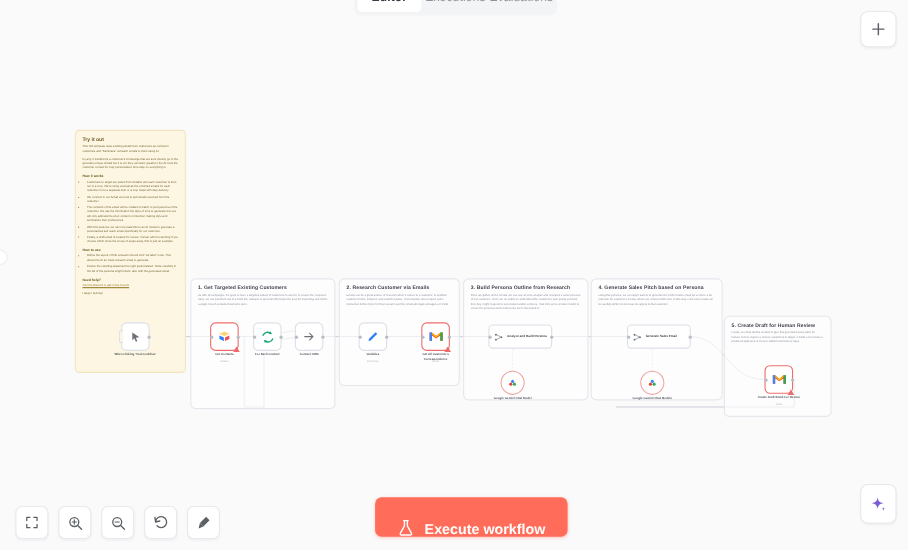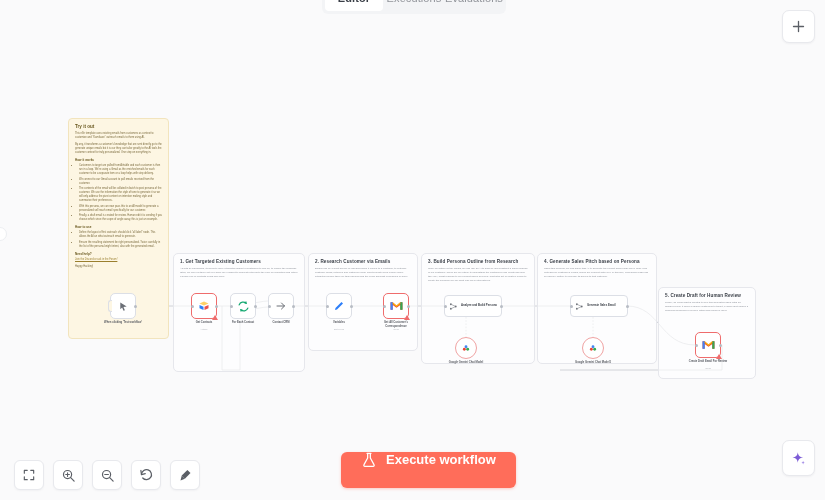--- a/index.html
+++ b/index.html
@@ -105,21 +105,21 @@
   
   .toolbar { position: absolute; left: 14px; bottom: 10px; display: flex; gap: 9px; }
   .tb-btn {
     width: 30px; height: 30px; background: #fff; border: 1px solid #e8e9ed;
     border-radius: 6px; display: flex; align-items: center; justify-content: center;
     color: #6b6f76; box-shadow: 0 1px 2px rgba(30,30,60,.04);
   }
   .exec-btn {
     position: absolute; left: 341px; bottom: 12px;
     height: 36px; padding: 0 20px; background: #ff6d5a; color: #fff;
-    border: none; border-radius: 6px; display: flex; align-items: flex-start;
+    border: none; border-radius: 6px; display: flex; align-items: flex-end;
     gap: 9px; font-size: 13px; font-weight: 600;
     font-family: "Liberation Sans", sans-serif;
     box-shadow: 0 1px 3px rgba(255,109,90,.35);
   }
   .edge-handle {
     position: absolute; left: -7px; top: 227px; width: 14px; height: 14px;
     border-radius: 50%; background: #fff; border: 1px solid #eceef1;
   }
 </style>
 </head>

